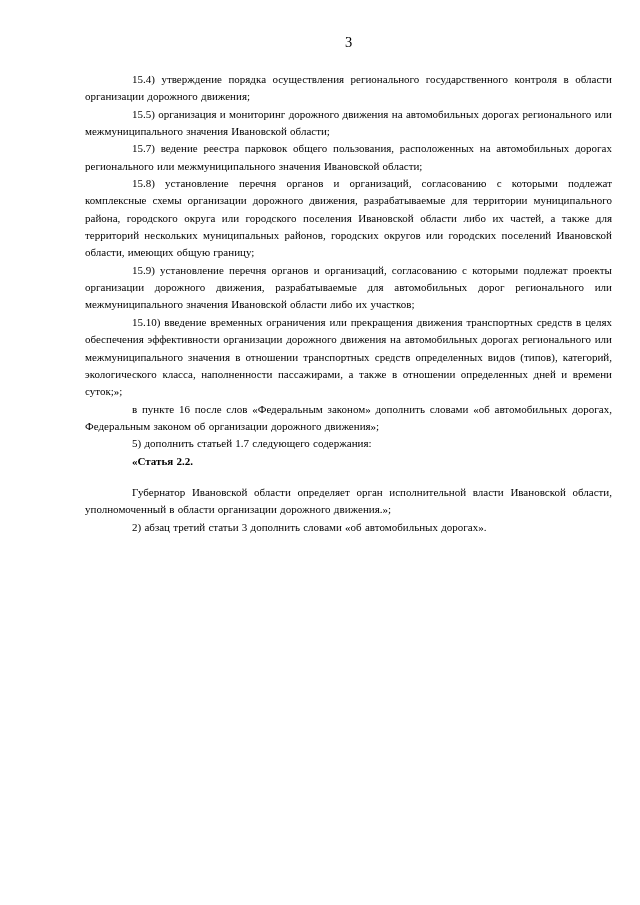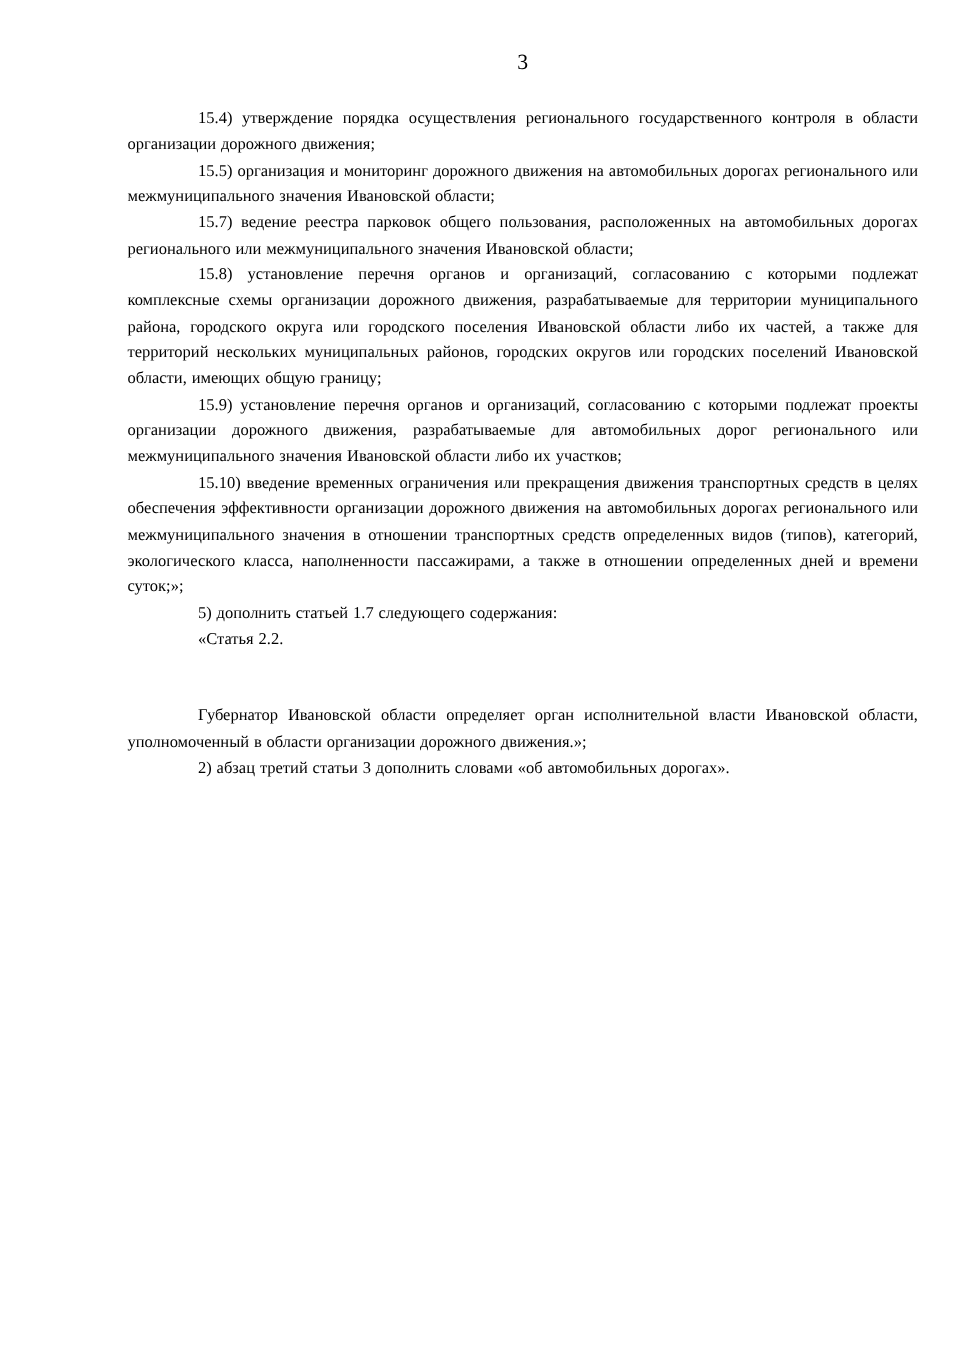--- a/index.html
+++ b/index.html
@@ -26,36 +26,37 @@
   }
   .doc-body p.para {
     margin: 0;
     text-align: justify;
     text-indent: 47px;
     font-size: 11px;
     line-height: 17.35px;
     word-spacing: 0.5px;
   }
   .doc-body p.para.bold {
-    font-weight: normal;
+    font-weight: bold;
   }
   .doc-body p.para.space-before {
-    margin-top: 34px;
+    margin-top: 14px;
   }
 </style>
 </head>
 <body>
 
 <div class="page">
   <div class="page-number">3</div>
   <div class="doc-body">
       <p class="para">15.4) утверждение порядка осуществления регионального государственного контроля в области организации дорожного движения;</p>
       <p class="para">15.5) организация и мониторинг дорожного движения на автомобильных дорогах регионального или межмуниципального значения Ивановской области;</p>
       <p class="para">15.7) ведение реестра парковок общего пользования, расположенных на автомобильных дорогах регионального или межмуниципального значения Ивановской области;</p>
       <p class="para">15.8) установление перечня органов и организаций, согласованию с которыми подлежат комплексные схемы организации дорожного движения, разрабатываемые для территории муниципального района, городского округа или городского поселения Ивановской области либо их частей, а также для территорий нескольких муниципальных районов, городских округов или городских поселений Ивановской области, имеющих общую границу;</p>
       <p class="para">15.9) установление перечня органов и организаций, согласованию с которыми подлежат проекты организации дорожного движения, разрабатываемые для автомобильных дорог регионального или межмуниципального значения Ивановской области либо их участков;</p>
       <p class="para">15.10) введение временных ограничения или прекращения движения транспортных средств в целях обеспечения эффективности организации дорожного движения на автомобильных дорогах регионального или межмуниципального значения в отношении транспортных средств определенных видов (типов), категорий, экологического класса, наполненности пассажирами, а также в отношении определенных дней и времени суток;»;</p>
+      <p class="para">в пункте 16 после слов «Федеральным законом» дополнить словами «об автомобильных дорогах, Федеральным законом об организации дорожного движения»;</p>
       <p class="para">5) дополнить статьей 1.7 следующего содержания:</p>
       <p class="para bold">«Статья 2.2.</p>
       <p class="para space-before">Губернатор Ивановской области определяет орган исполнительной власти Ивановской области, уполномоченный в области организации дорожного движения.»;</p>
       <p class="para">2) абзац третий статьи 3 дополнить словами «об автомобильных дорогах».</p>
     </div>
 </div>
 
 </body></html>

